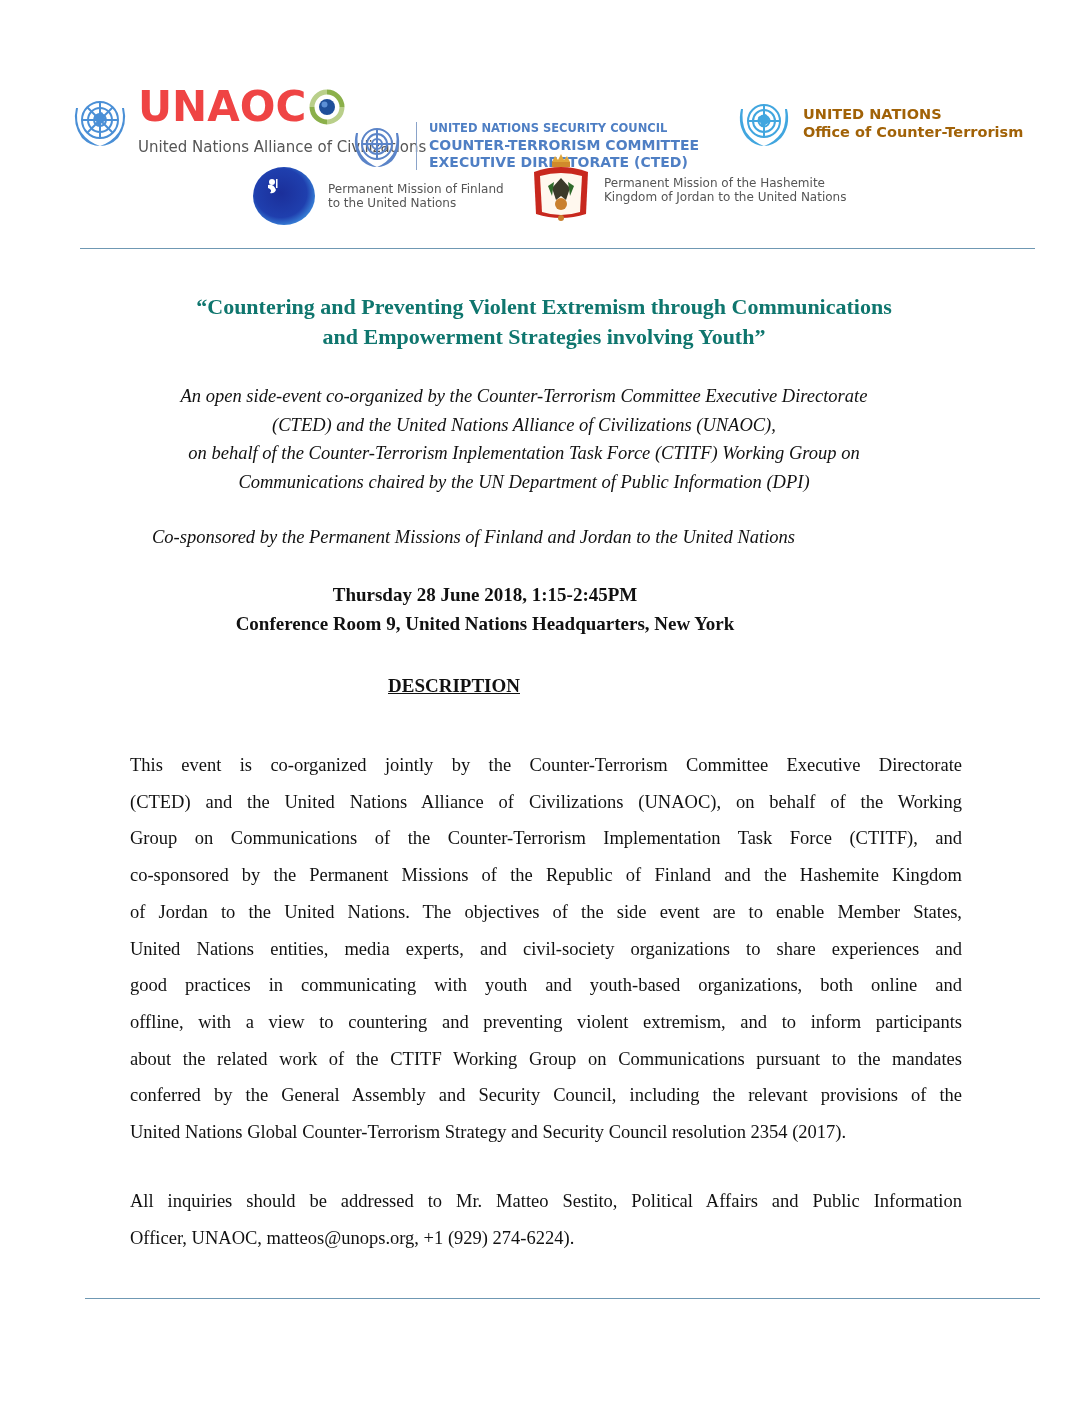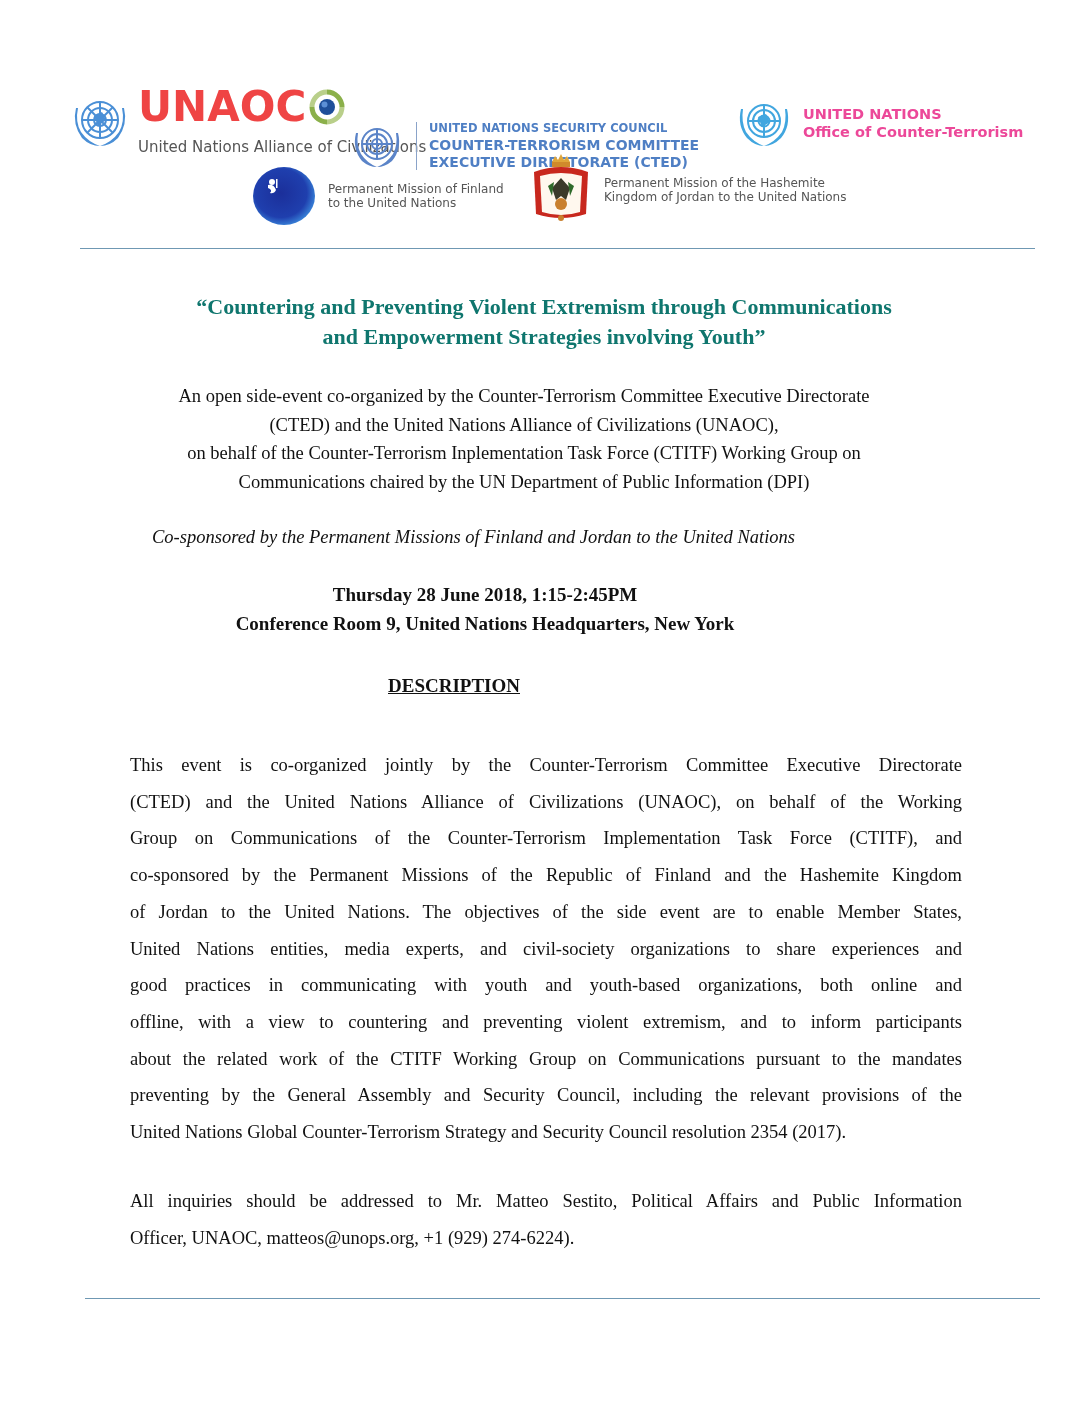--- a/index.html
+++ b/index.html
@@ -19,38 +19,38 @@
   
   #cted { left: 350px; top: 92px; margin-top: 28px; }
   .cted-divider { width: 1px; height: 48px; background: #8aa3c9; margin: 0 12px 0 12px; }
   .cted-text { font-family: "DejaVu Sans", sans-serif; font-weight: bold; color: #4f7fc4; line-height: 17px; }
   .cted-l1 { font-size: 11.5px; }
   .cted-l2 { font-size: 14px; }
   .cted-l3 { font-size: 14px; }
 
   
   #unoct { left: 735px; top: 96px; }
-  .unoct-text { margin-left: 10px; font-family: "DejaVu Sans", sans-serif; font-weight: bold; color: #ec4899; line-height: 18px; }
+  .unoct-text { margin-left: 10px; font-family: "DejaVu Sans", sans-serif; font-weight: bold; color: #a16207; line-height: 18px; }
   .unoct-l1 { font-size: 14.5px; }
   .unoct-l2 { font-size: 14.5px; }
 
   
   #finland { left: 252px; top: 166px; }
   .mission-text { margin-left: 12px; font-family: "DejaVu Sans", sans-serif; font-size: 12px; color: #555; line-height: 14px; }
 
   
   #jordan { left: 530px; top: 152px; }
 
   .rule { position: absolute; height: 1px; background: #6f98b3; }
   #rule-top { left: 80px; width: 955px; top: 248px; }
   #rule-bottom { left: 85px; width: 955px; top: 1298px; }
 
   .title { position: absolute; left: 0; width: 1088px; top: 292px; text-align: center; font-family: "Liberation Serif", serif; font-weight: bold; font-size: 22px; line-height: 30px; color: #0f766e; }
 
-  .subtitle { position: absolute; left: 0; width: 1048px; top: 382px; text-align: center; font-size: 18.5px; line-height: 28.5px; color: #111; }
+  .subtitle { position: absolute; left: 0; width: 1048px; top: 382px; text-align: center; font-style: italic; font-size: 18.5px; line-height: 28.5px; color: #111; }
   .cosponsor { position: absolute; left: 0; width: 947px; top: 523px; text-align: center; font-style: italic; font-size: 18.5px; line-height: 28px; color: #111; }
 
   .datetime { position: absolute; left: 0; width: 970px; top: 580px; text-align: center; font-weight: bold; font-size: 19px; line-height: 29px; color: #111; }
 
   .desc-heading { position: absolute; left: 0; width: 908px; top: 675px; text-align: center; font-weight: bold; font-size: 19px; text-decoration: underline; color: #111; }
 
   .body-para { position: absolute; left: 130px; width: 832px; font-size: 18.5px; line-height: 36.7px; text-align: justify; color: #111; margin: 0; }
   #para1 { top: 747px; }
   #para2 { top: 1183px; }
 
@@ -196,21 +196,21 @@
 <div class="body-para" id="para1">
   <span class="line just">This event is co-organized jointly by the Counter-Terrorism Committee Executive Directorate</span>
   <span class="line just">(CTED) and the United Nations Alliance of Civilizations (UNAOC), on behalf of the Working</span>
   <span class="line just">Group on Communications of the Counter-Terrorism Implementation Task Force (CTITF), and</span>
   <span class="line just">co-sponsored by the Permanent Missions of the Republic of Finland and the Hashemite Kingdom</span>
   <span class="line just">of Jordan to the United Nations. The objectives of the side event are to enable Member States,</span>
   <span class="line just">United Nations entities, media experts, and civil-society organizations to share experiences and</span>
   <span class="line just">good practices in communicating with youth and youth-based organizations, both online and</span>
   <span class="line just">offline, with a view to countering and preventing violent extremism, and to inform participants</span>
   <span class="line just">about the related work of the CTITF Working Group on Communications pursuant to the mandates</span>
-  <span class="line just">preventing by the General Assembly and Security Council, including the relevant provisions of the</span>
+  <span class="line just">conferred by the General Assembly and Security Council, including the relevant provisions of the</span>
   <span class="line">United Nations Global Counter-Terrorism Strategy and Security Council resolution 2354 (2017).</span>
 </div>
 
 <div class="body-para" id="para2">
   <span class="line just">All inquiries should be addressed to Mr. Matteo Sestito, Political Affairs and Public Information</span>
   <span class="line">Officer, UNAOC, matteos@unops.org, +1 (929) 274-6224).</span>
 </div>
 
 <div class="rule" id="rule-bottom"></div>
 

